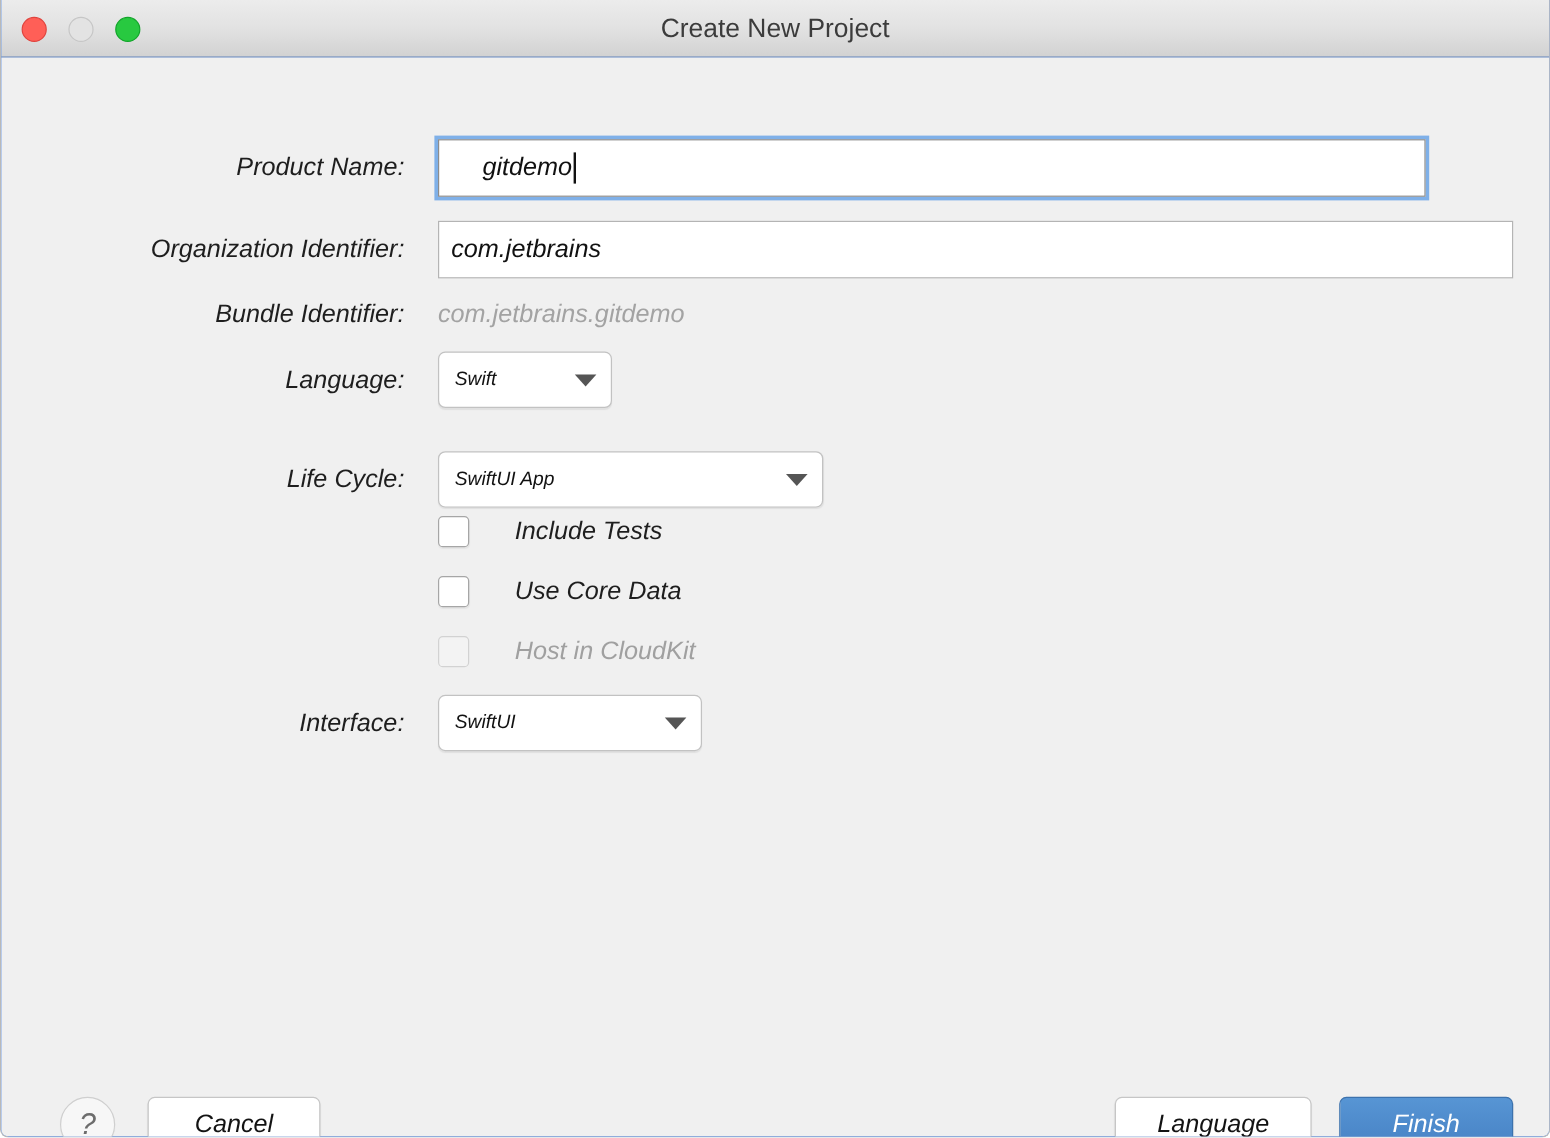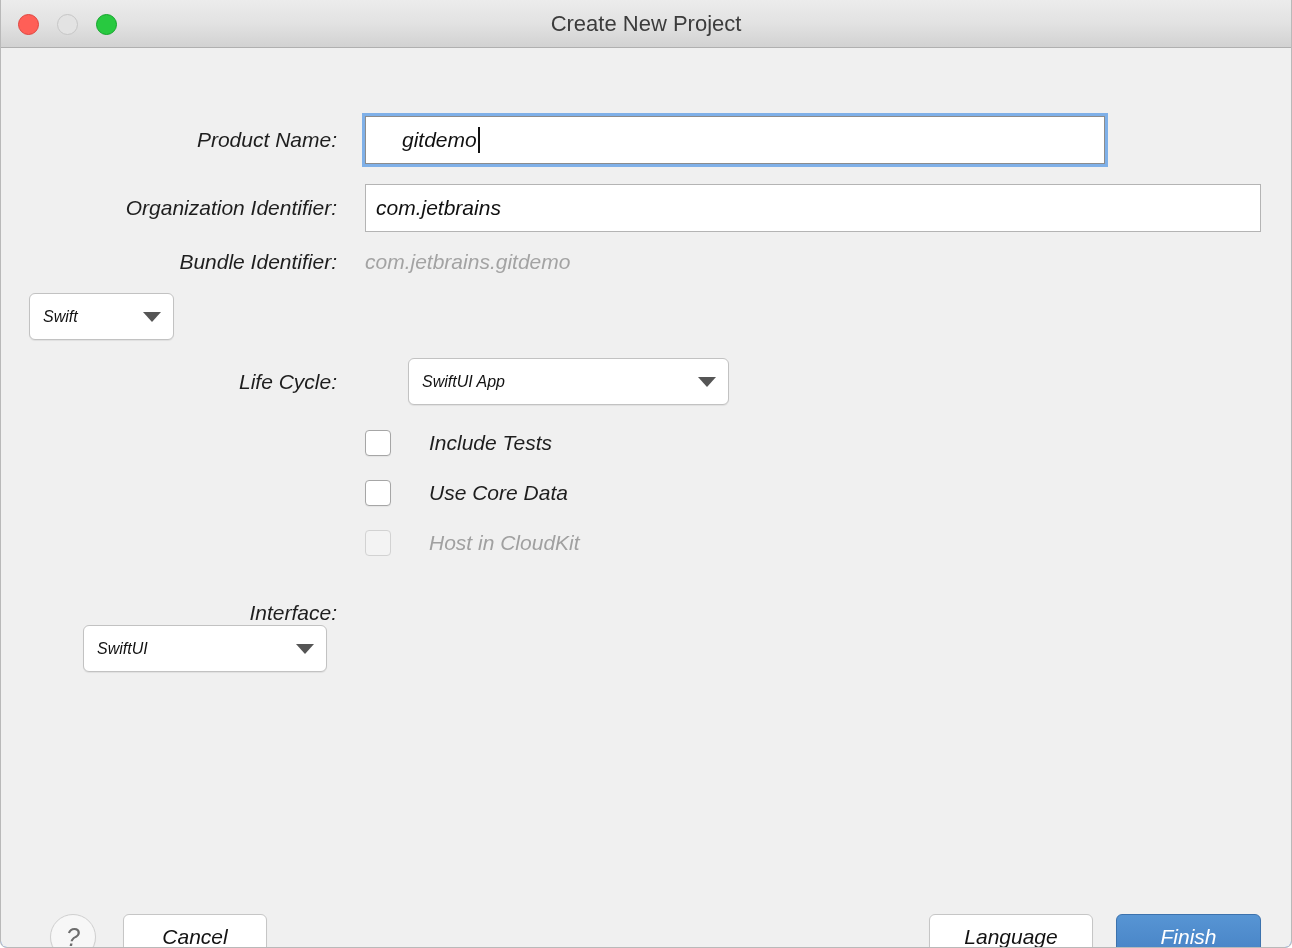--- a/index.html
+++ b/index.html
@@ -203,21 +203,21 @@
       <div class="light max"></div>
     </div>
     <div class="title-text">Create New Project</div>
   </div>
 
   <div class="content">
 
     <div class="row" style="top:68px;">
       <div class="label">Product Name:</div>
       <div class="field-wrap">
-        <div class="textfield focused" style="width:740px;padding-left:36px;" placeholder="">
+        <div class="textfield focused" style="width:823px;padding-left:36px;" placeholder="">
           <span>gitdemo</span>
           <span class="caret"></span>
         </div>
       </div>
     </div>
 
     <div class="row" style="top:136px;">
       <div class="label">Organization Identifier:</div>
       <div class="field-wrap">
         <div class="textfield" style="width:896px;" placeholder="">
@@ -227,29 +227,30 @@
     </div>
 
     <div class="row" style="top:202px;">
       <div class="label">Bundle Identifier:</div>
       <div class="field-wrap">
         <div class="static-value">com.jetbrains.gitdemo</div>
       </div>
     </div>
 
     <div class="row" style="top:245px;">
+      <div class="label">Language:</div>
       <div class="field-wrap">
         <div class="popup" style="width:145px;">
           <span>Swift</span>
           <span class="arrow-down"></span>
         </div>
       </div>
     </div>
 
-    <div class="row" style="top:310px;gap:43px;">
+    <div class="row" style="top:328px;">
       <div class="label">Life Cycle:</div>
       <div class="field-wrap">
         <div class="popup" style="width:321px;text-align:right;">
           <span>SwiftUI App</span>
           <span class="arrow-down"></span>
         </div>
       </div>
     </div>
 
     <div class="checkrow" style="left:364px; top:382px;">
@@ -260,24 +261,24 @@
     <div class="checkrow" style="left:364px; top:432px;">
       <div class="checkbox"></div>
       <div class="checklabel">Use Core Data</div>
     </div>
 
     <div class="checkrow" style="left:364px; top:482px;">
       <div class="checkbox disabled"></div>
       <div class="checklabel disabled">Host in CloudKit</div>
     </div>
 
-    <div class="row" style="top:553px;flex-direction:column;">
+    <div class="row" style="top:531px;">
       <div class="label">Interface:</div>
       <div class="field-wrap">
-        <div class="popup" style="width:244px;margin-left:44px;">
+        <div class="popup" style="width:220px;">
           <span>SwiftUI</span>
           <span class="arrow-down"></span>
         </div>
       </div>
     </div>
 
     <div class="help-btn">
       <span>?</span>
     </div>
 

